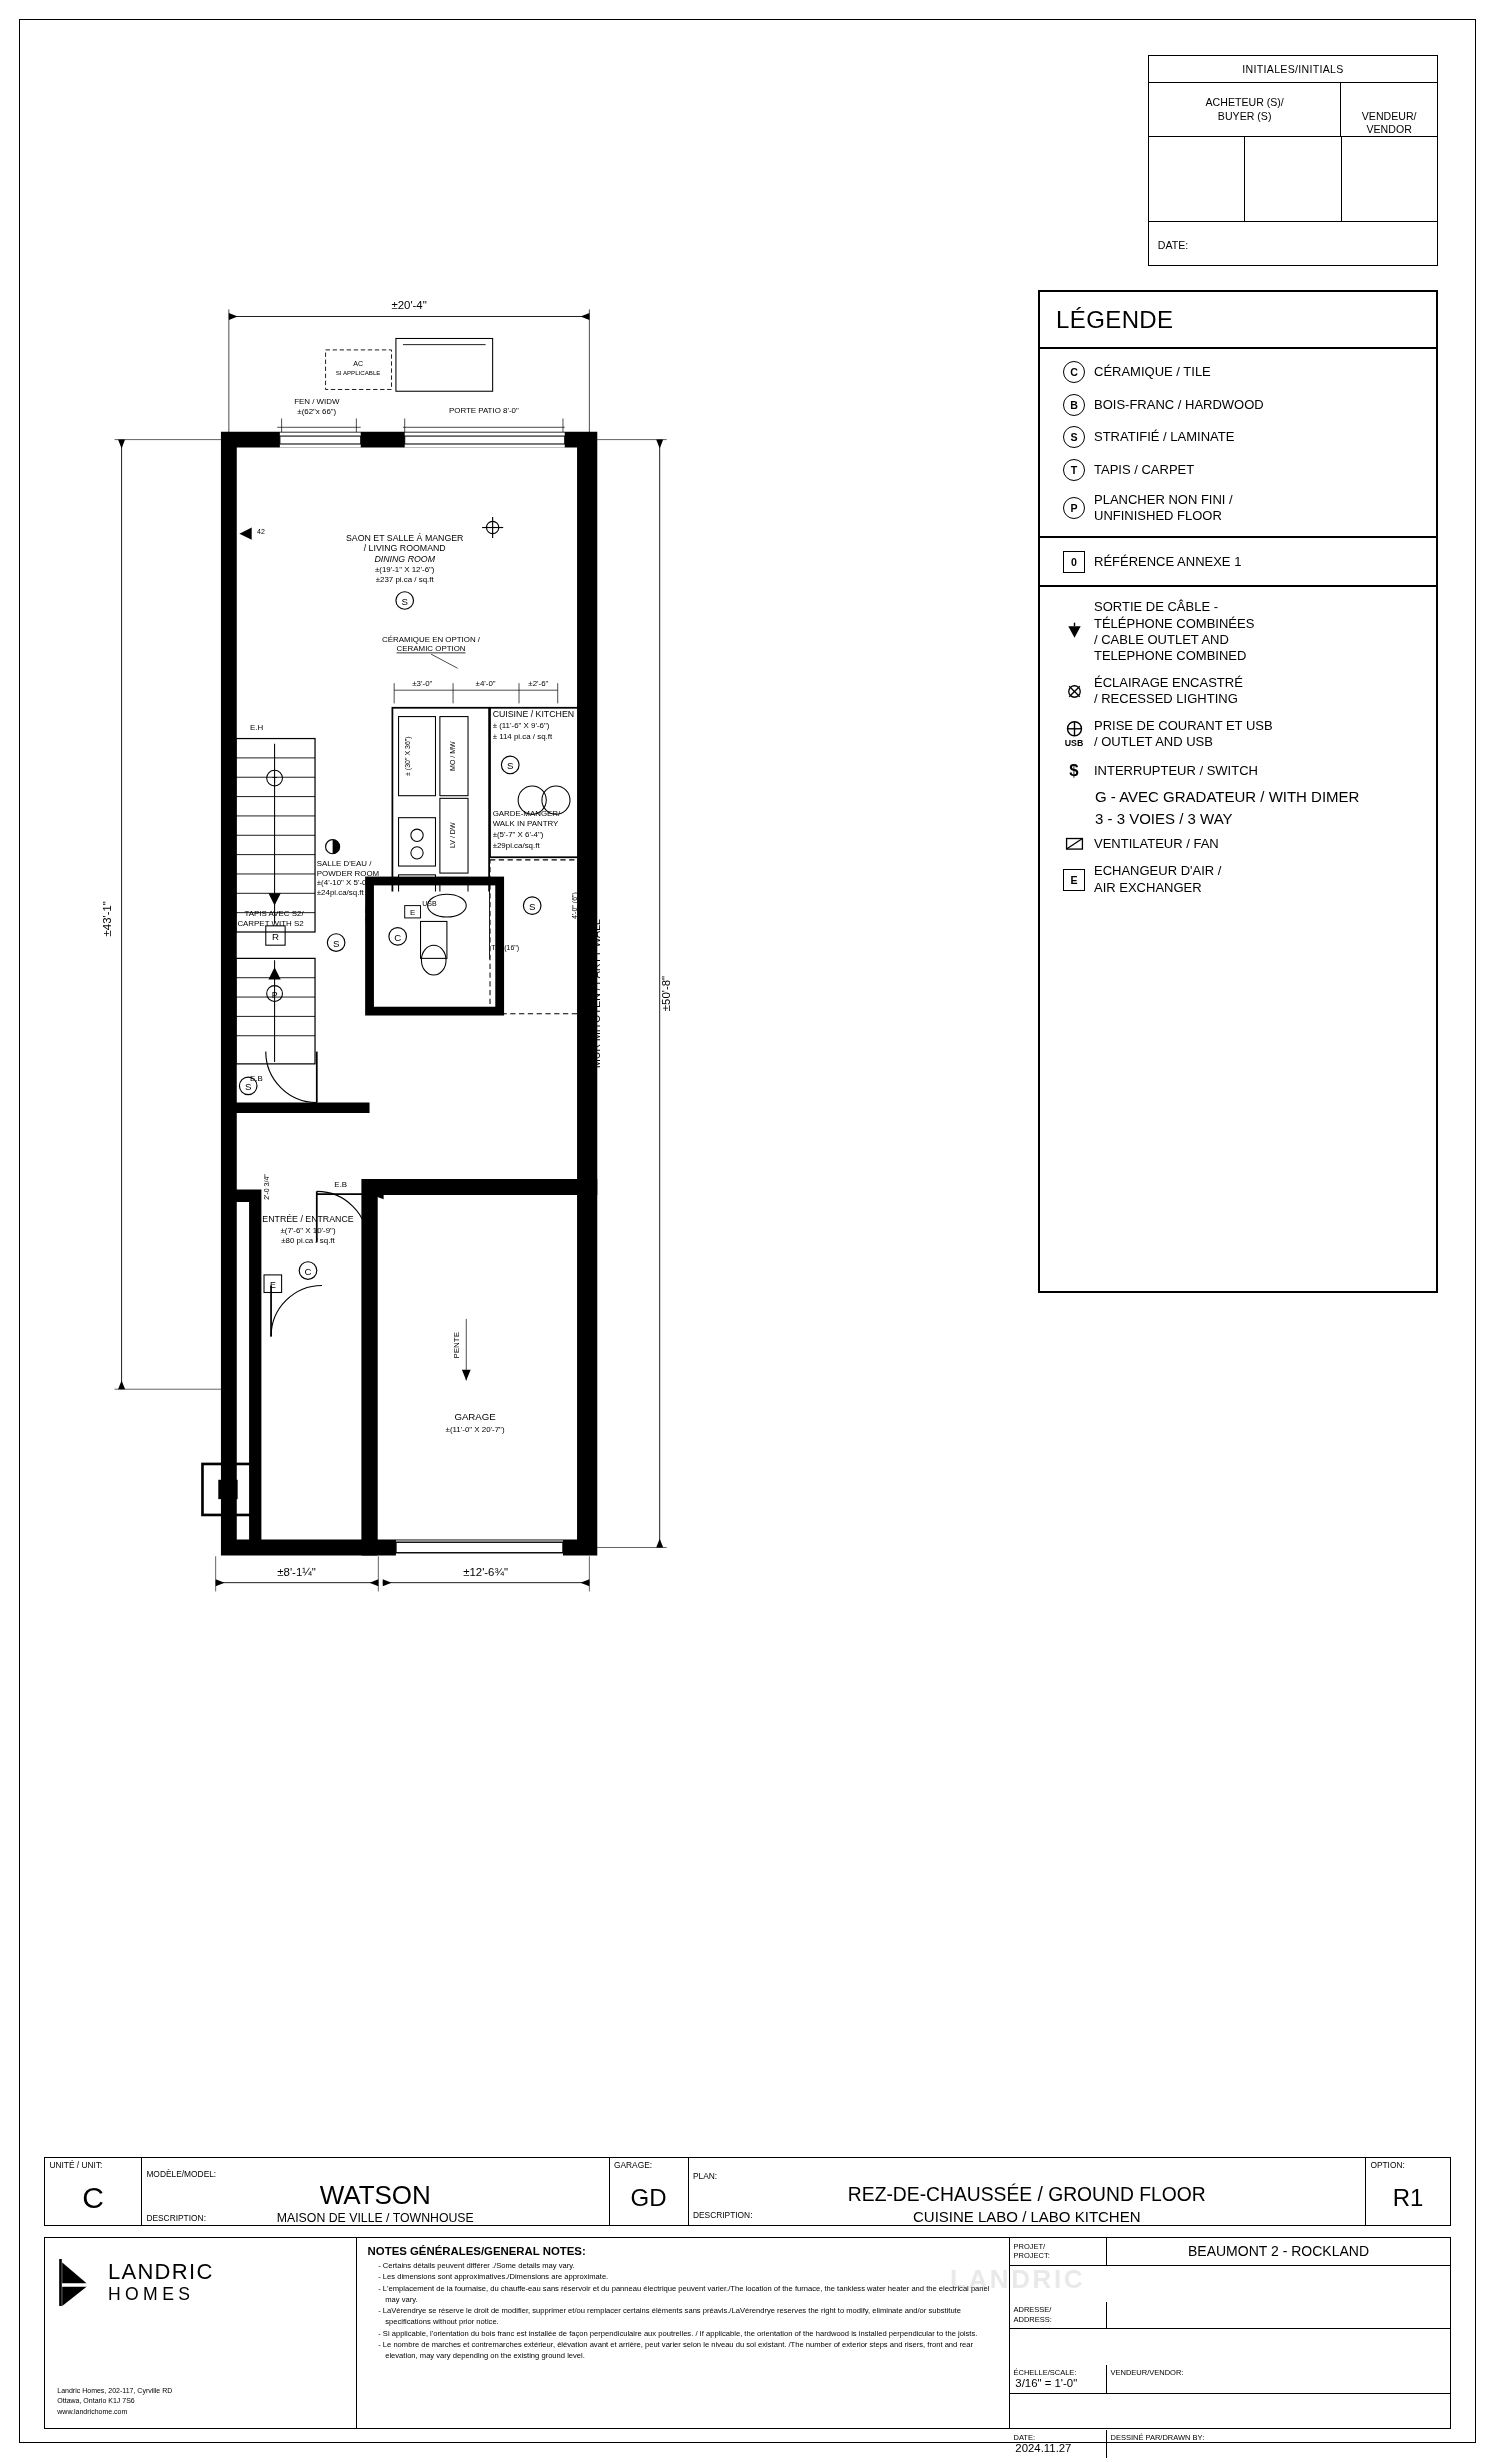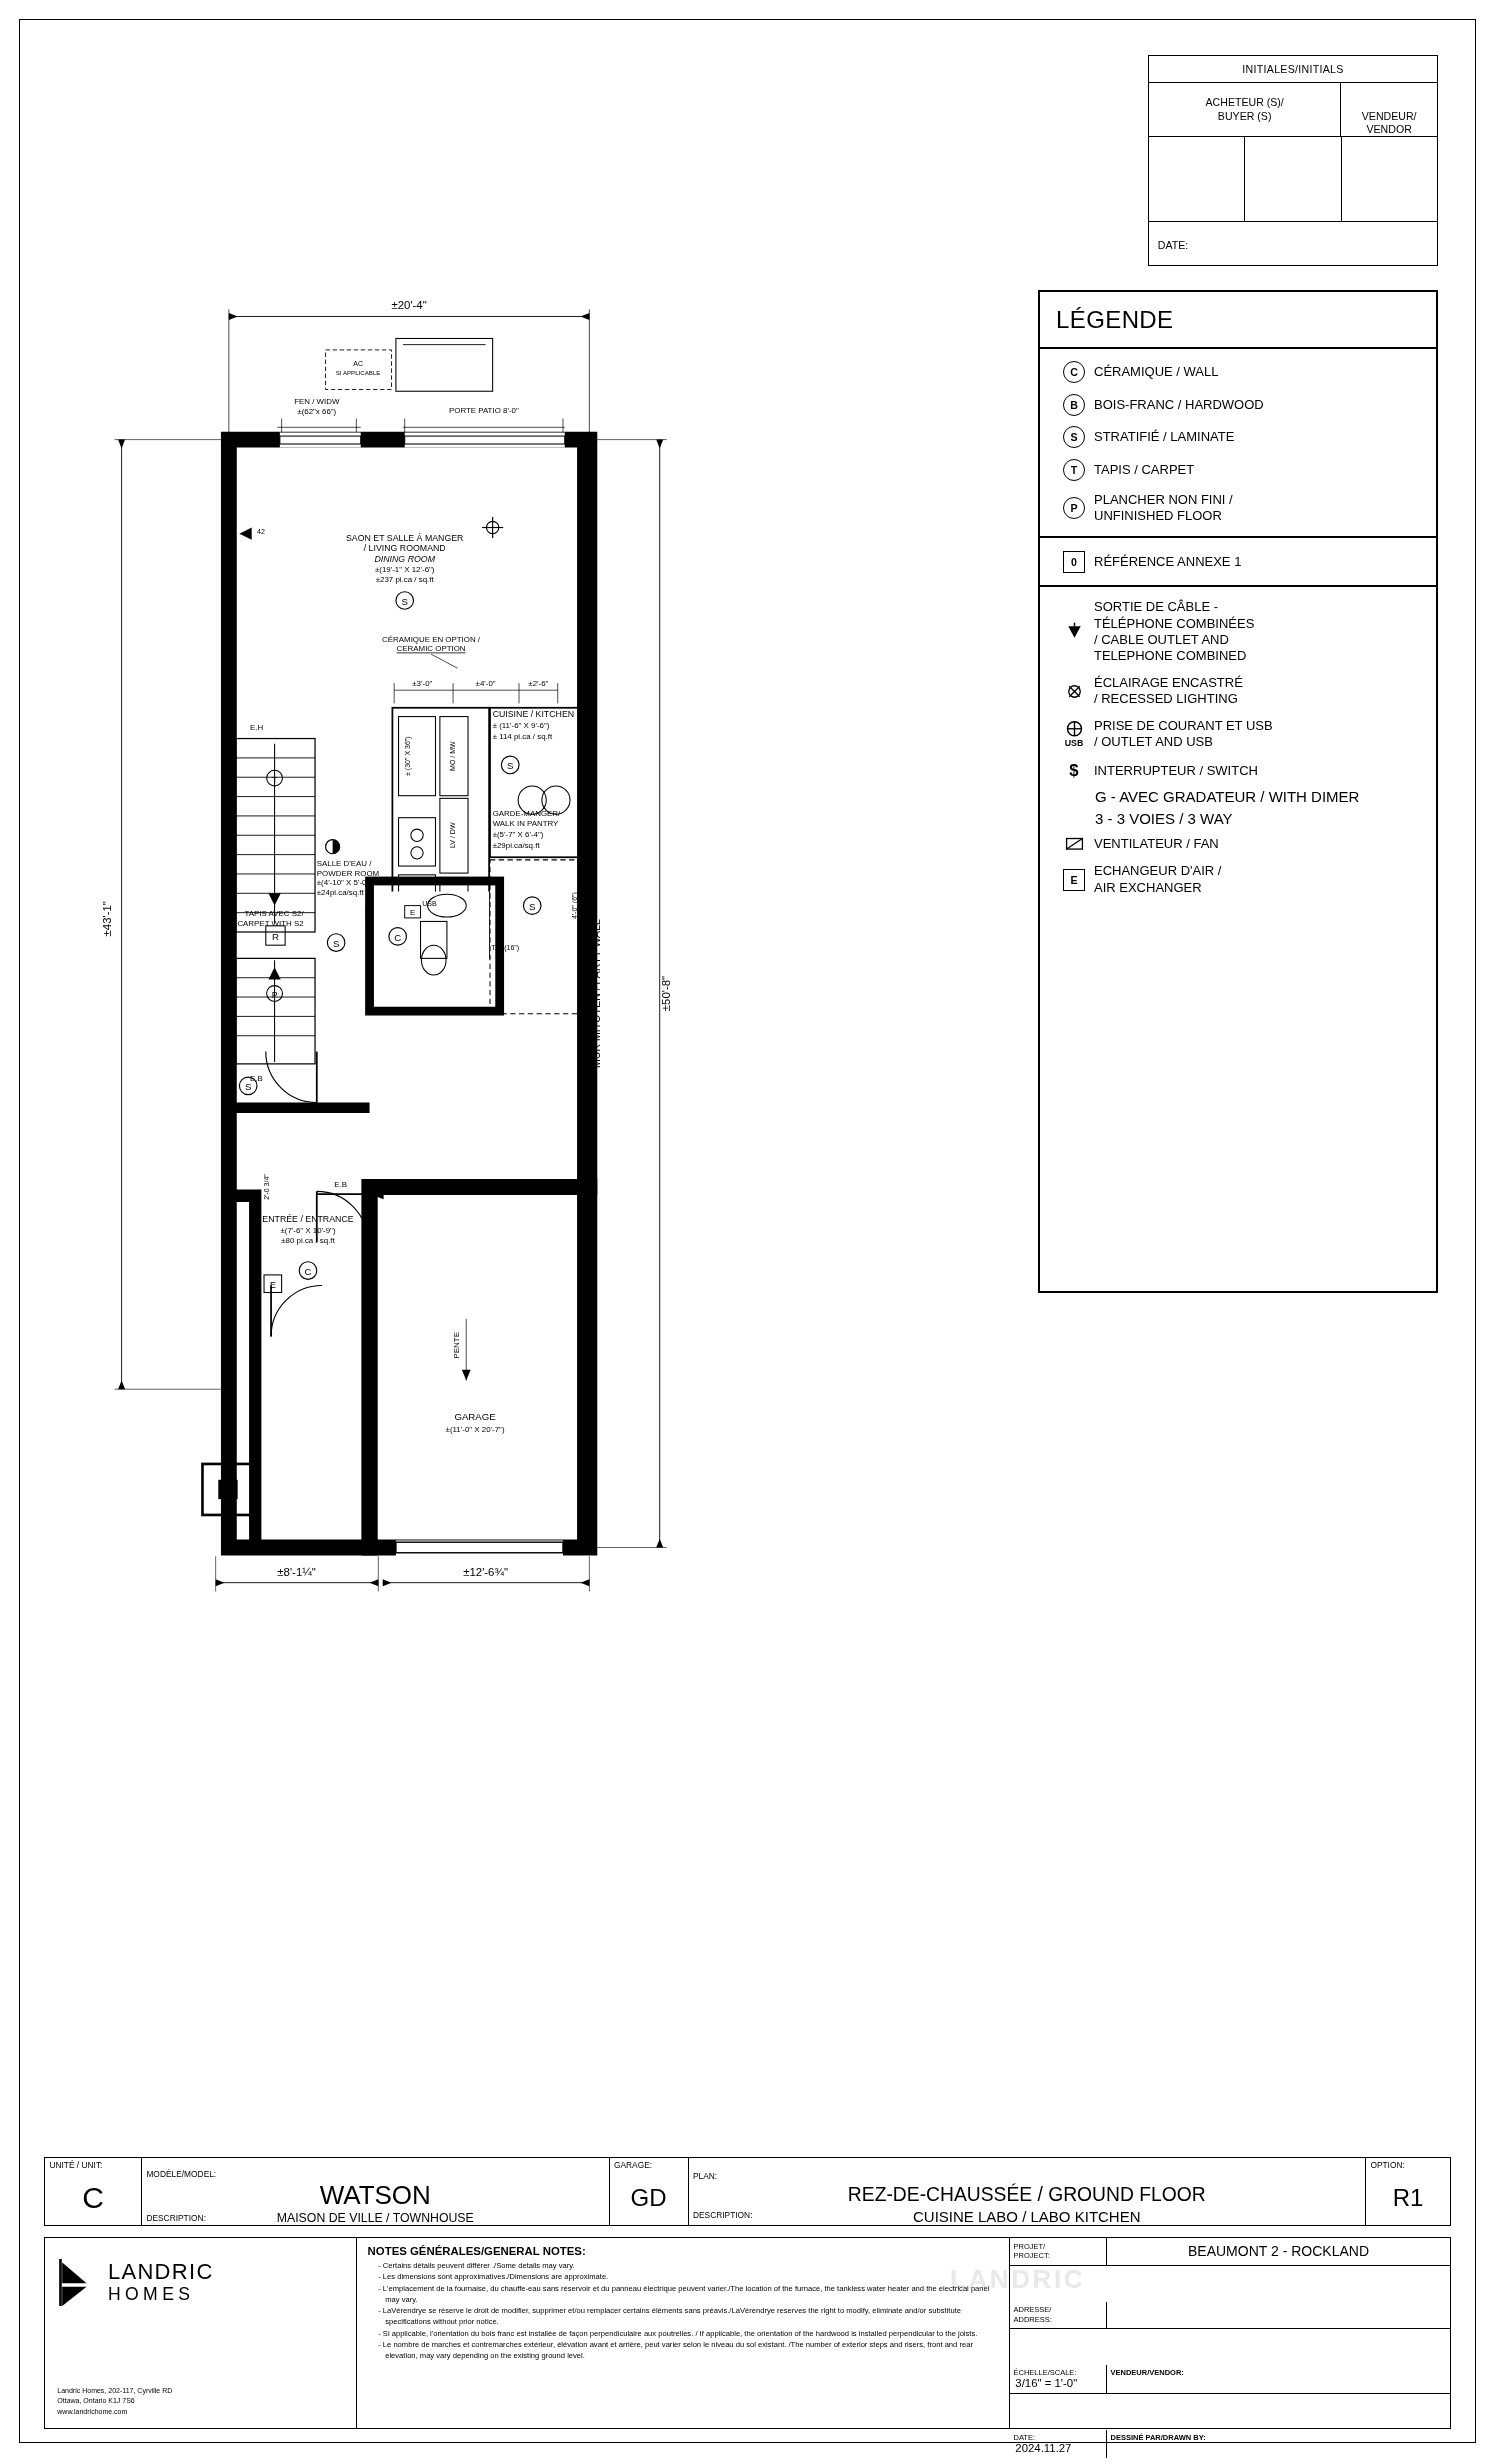--- a/index.html
+++ b/index.html
@@ -66,21 +66,21 @@
   .bb-notes h4{margin:0 0 3.5px 0;font-size:11.4px;}
   .bb-notes ul{margin:0;padding-left:10.6px;list-style:none;}
   .bb-notes li{font-size:7.6px;line-height:1.42;margin-bottom:0.9px;text-indent:-7px;padding-left:7px;}
   .bb-right{width:440px;display:flex;flex-direction:column;gap:36px;}
   .br-row{border-bottom:1.8px solid #000;box-sizing:border-box;display:flex;}
   .br-row:last-child{border-bottom:none;}
   .br-lbl{width:97px;border-right:1.8px solid #000;box-sizing:border-box;font-size:7.5px;padding:3.5px 3.5px;line-height:1.3;}
   .br-val{flex:1;display:flex;align-items:center;justify-content:center;font-size:14px;}
   .br-val.small{font-size:10.6px;justify-content:flex-start;padding-left:7px;}
   .br-sub{flex:1;border-right:1.8px solid #000;box-sizing:border-box;}
-  .br-sub:last-child{border-right:none;font-weight:bold;}
+  .br-sub:last-child{border-right:none;}
   .br-sub .t{font-size:7.5px;padding:2.6px 3.5px 0 3.5px;}
   .br-sub .v{font-size:11.4px;padding:0.9px 5.3px 3.5px 5.3px;}
 
   
   .wm{position:absolute;left:950px;bottom:167px;font-size:26px;color:#e9e9e9;letter-spacing:2.6px;font-weight:bold;pointer-events:none;}
 </style>
 </head>
 <body>
 
 <div class="sheet">
@@ -107,21 +107,21 @@
   </div>
 
   <div class="legend">
     <div class="ltitle">LÉGENDE</div>
 
     <div class="sec">
       <div class="lrow">
         <span class="sym">
             <span class="circ">C</span>
           </span>
-        <span class="txt">CÉRAMIQUE / WALL</span>
+        <span class="txt">CÉRAMIQUE / TILE</span>
       </div>
       <div class="lrow">
         <span class="sym">
             <span class="circ">B</span>
           </span>
         <span class="txt">BOIS-FRANC / HARDWOOD</span>
       </div>
       <div class="lrow">
         <span class="sym">
             <span class="circ">S</span>

